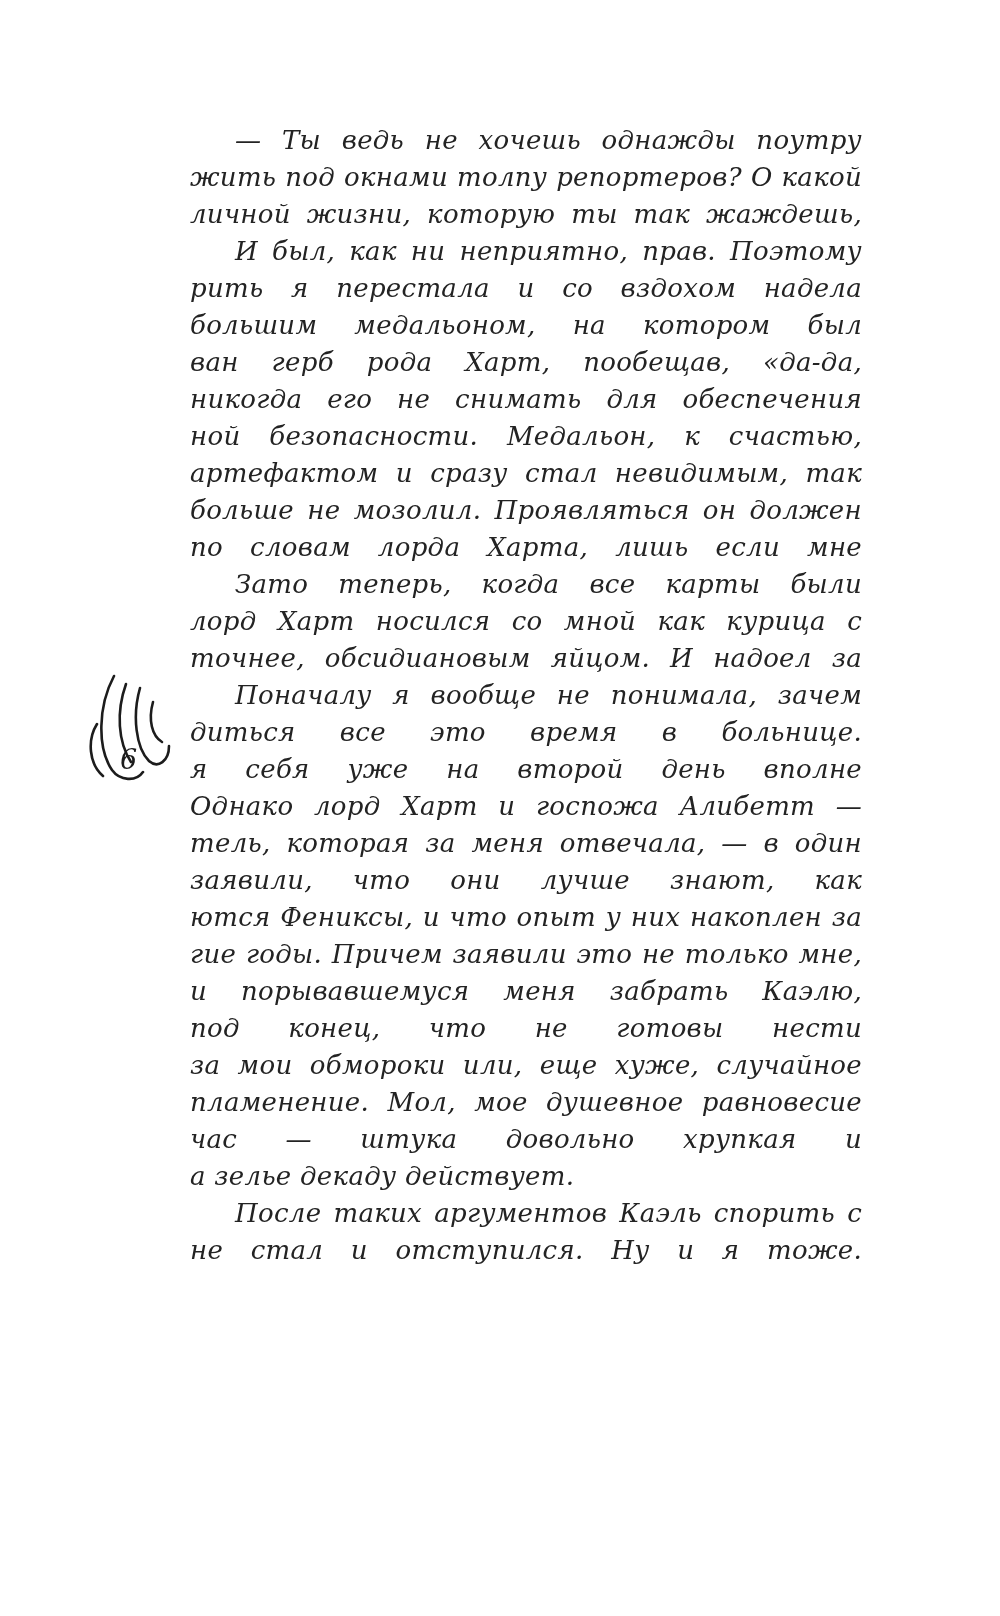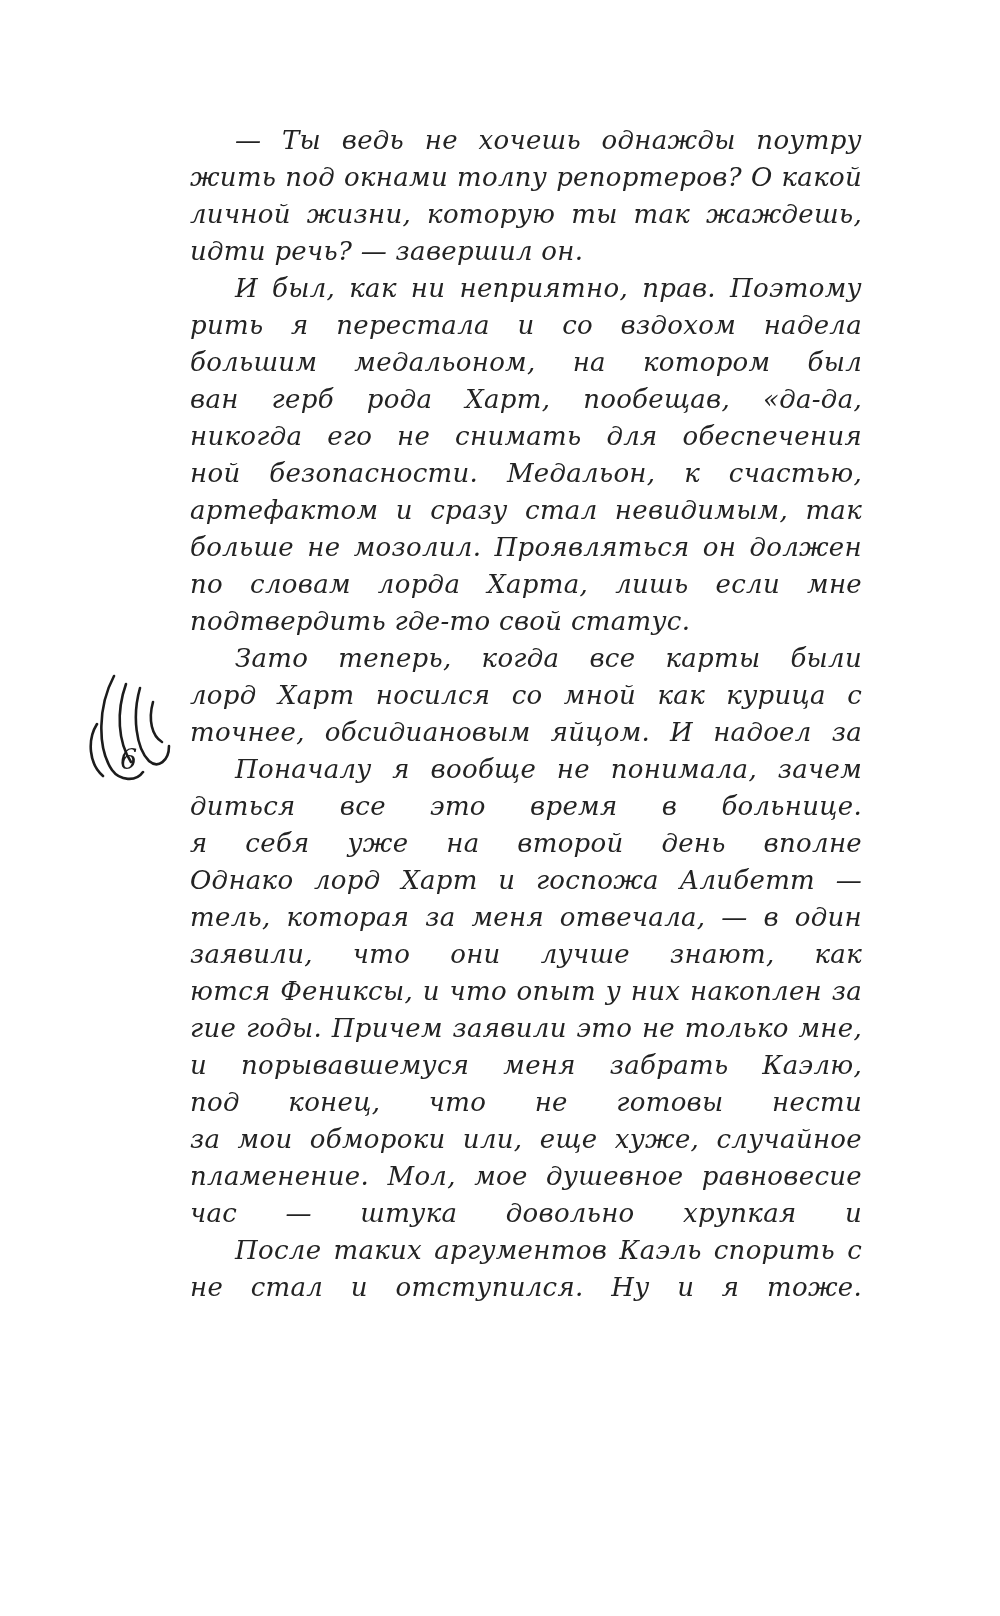--- a/index.html
+++ b/index.html
@@ -73,53 +73,52 @@
       <path d="M69,34 C64,52 68,68 78,74"></path>
     </svg>
     <span class="page-number">6</span>
   </div>
 
   <div class="text-block">
       <div class="para">
         <div class="line first">— Ты ведь не хочешь однажды поутру обнару-</div>
         <div class="line">жить под окнами толпу репортеров? О какой тогда</div>
         <div class="line">личной жизни, которую ты так жаждешь, может</div>
-        <div class="line last">идти речь? — завершил он.</div>
       </div>
       <div class="para">
         <div class="line first">И был, как ни неприятно, прав. Поэтому спо-</div>
         <div class="line">рить я перестала и со вздохом надела цепочку с не-</div>
         <div class="line">большим медальоном, на котором был выгравиро-</div>
         <div class="line">ван герб рода Харт, пообещав, «да-да, конечно»,</div>
         <div class="line">никогда его не снимать для обеспечения собствен-</div>
         <div class="line">ной безопасности. Медальон, к счастью, оказался</div>
         <div class="line">артефактом и сразу стал невидимым, так что глаза</div>
         <div class="line">больше не мозолил. Проявляться он должен был,</div>
         <div class="line">по словам лорда Харта, лишь если мне понадобится</div>
-        <div class="line last">подтвердить где-то свой статус.</div>
       </div>
       <div class="para">
         <div class="line first">Зато теперь, когда все карты были раскрыты,</div>
         <div class="line">лорд Харт носился со мной как курица с золотым,</div>
         <div class="line">точнее, обсидиановым яйцом. И надоел за эту де-</div>
       </div>
       <div class="para">
         <div class="line first">Поначалу я вообще не понимала, зачем нахо-</div>
         <div class="line">диться все это время в больнице. Чувствовала</div>
         <div class="line">я себя уже на второй день вполне приемлемо.</div>
         <div class="line">Однако лорд Харт и госпожа Алибетт — цели-</div>
         <div class="line">тель, которая за меня отвечала, — в один голос</div>
         <div class="line">заявили, что они лучше знают, как восстанавлива-</div>
         <div class="line">ются Фениксы, и что опыт у них накоплен за мно-</div>
         <div class="line">гие годы. Причем заявили это не только мне, но</div>
         <div class="line">и порывавшемуся меня забрать Каэлю, сообщив</div>
         <div class="line">под конец, что не готовы нести ответственность</div>
         <div class="line">за мои обмороки или, еще хуже, случайное вос-</div>
         <div class="line">пламенение. Мол, мое душевное равновесие сей-</div>
         <div class="line">час — штука довольно хрупкая и нестабильная,</div>
+        <div class="line last">а зелье декаду действует.</div>
       </div>
       <div class="para">
         <div class="line first">После таких аргументов Каэль спорить с ними</div>
         <div class="line last">не стал и отступился. Ну и я тоже. Конечно, я со-</div>
       </div>
     </div>
 
 </div>
 
 </body></html>

